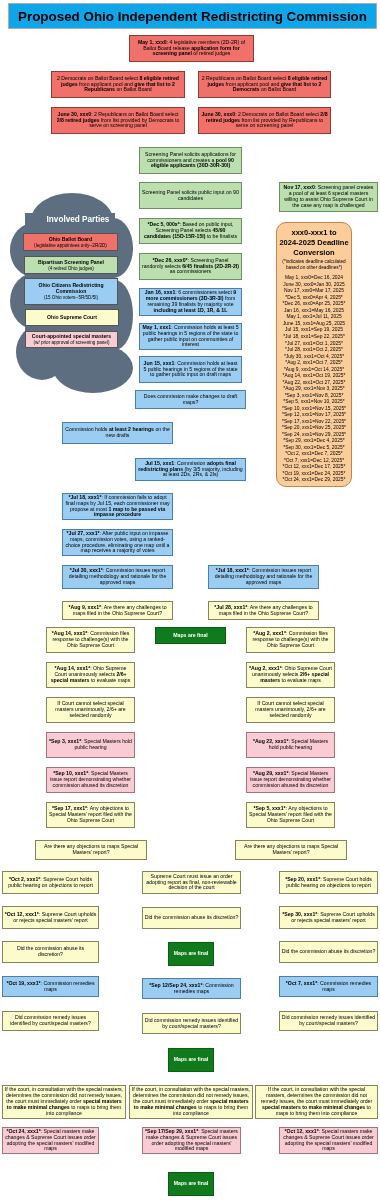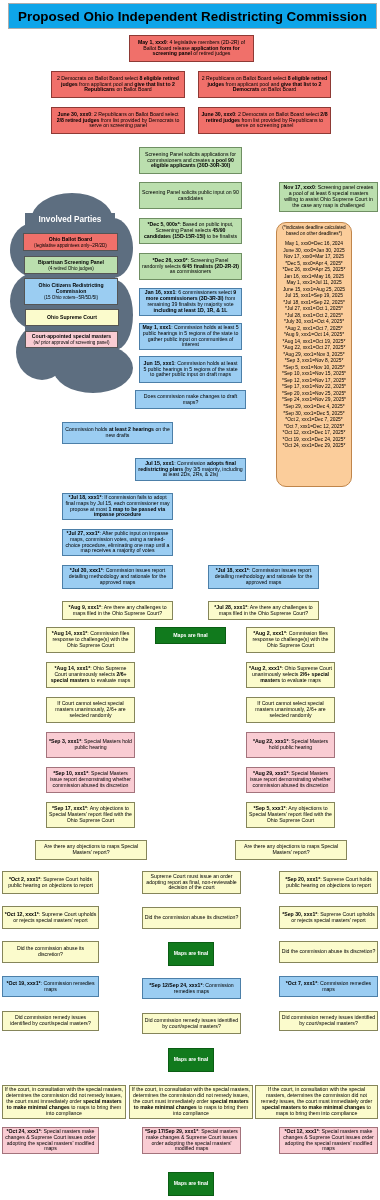--- a/index.html
+++ b/index.html
@@ -41,21 +41,21 @@
     <ellipse cx="72" cy="220" rx="41" ry="27"></ellipse>
     <ellipse cx="36" cy="250" rx="26" ry="28"></ellipse>
     <ellipse cx="37" cy="301" rx="27" ry="29"></ellipse>
     <ellipse cx="42" cy="352" rx="26" ry="28"></ellipse>
     <ellipse cx="93" cy="368" rx="40" ry="25"></ellipse>
     <ellipse cx="113" cy="248" rx="20" ry="30"></ellipse>
     <ellipse cx="115" cy="315" rx="18" ry="35"></ellipse>
     <rect x="25" y="213" width="90" height="160"></rect>
   </g>
 </svg>
-<div id="legend-heading" style="position:absolute;left:16px;top:215px;width:108px;text-align:center;
+<div id="legend-heading" style="position:absolute;left:24px;top:215px;width:108px;text-align:center;
             font-size:8.2px;font-weight:bold;color:#fff;">Involved Parties</div>
 <div class="lgbox red" style="left:23px;top:233px;width:95px;height:18px;">
   <span>
     <b>Ohio Ballot Board</b><br><i>(legislative appointees only--2R/2D)</i></span>
 </div>
 <div class="lgbox green" style="left:24px;top:256px;width:94px;height:18px;">
   <span>
     <b>Bipartisan Screening Panel</b><br><i>(4 retired Ohio judges)</i></span>
 </div>
 <div class="lgbox blue" style="left:24px;top:278px;width:94px;height:27px;">
@@ -65,20 +65,22 @@
 <div class="lgbox yellow" style="left:25px;top:309px;width:94px;height:17px;">
   <span>
     <b>Ohio Supreme Court</b></span>
 </div>
 <div class="lgbox pink" style="left:25px;top:331px;width:93px;height:17px;">
   <span>
     <b>Court-appointed special masters</b><br><i>(w/ prior approval of screening panel)</i></span>
 </div>
 <div id="conv-panel" class="orange" style="position:absolute;left:276px;top:222px;width:76px;height:265px;
             box-sizing:border-box;border:0.8px solid #c0854a;">
+  <div style="text-align:center;font-size:7.5px;font-weight:bold;line-height:1.3;
+              padding:5px 2px 0 2px;">xxx0-xxx1 to<br>2024-2025 Deadline<br>Conversion</div>
   <div style="text-align:center;font-size:4.7px;line-height:1.18;padding:2px 2px 0 2px;">(*indicates deadline calculated based on other deadlines*)</div>
   <div id="conv-rows" style="margin-top:5px;">
         <div class="convrow">May 1, xxx0=Dec 16, 2024</div>
         <div class="convrow">June 30, xxx0=Jan 30, 2025</div>
         <div class="convrow">Nov 17, xxx0=Mar 17, 2025</div>
         <div class="convrow">*Dec 5, xxx0=Apr 4, 2025*</div>
         <div class="convrow">*Dec 26, xxx0=Apr 25, 2025*</div>
         <div class="convrow">Jan 16, xxx1=May 16, 2025</div>
         <div class="convrow">May 1, xxx1=Jul 11, 2025</div>
         <div class="convrow">June 15, xxx1=Aug 25, 2025</div>

